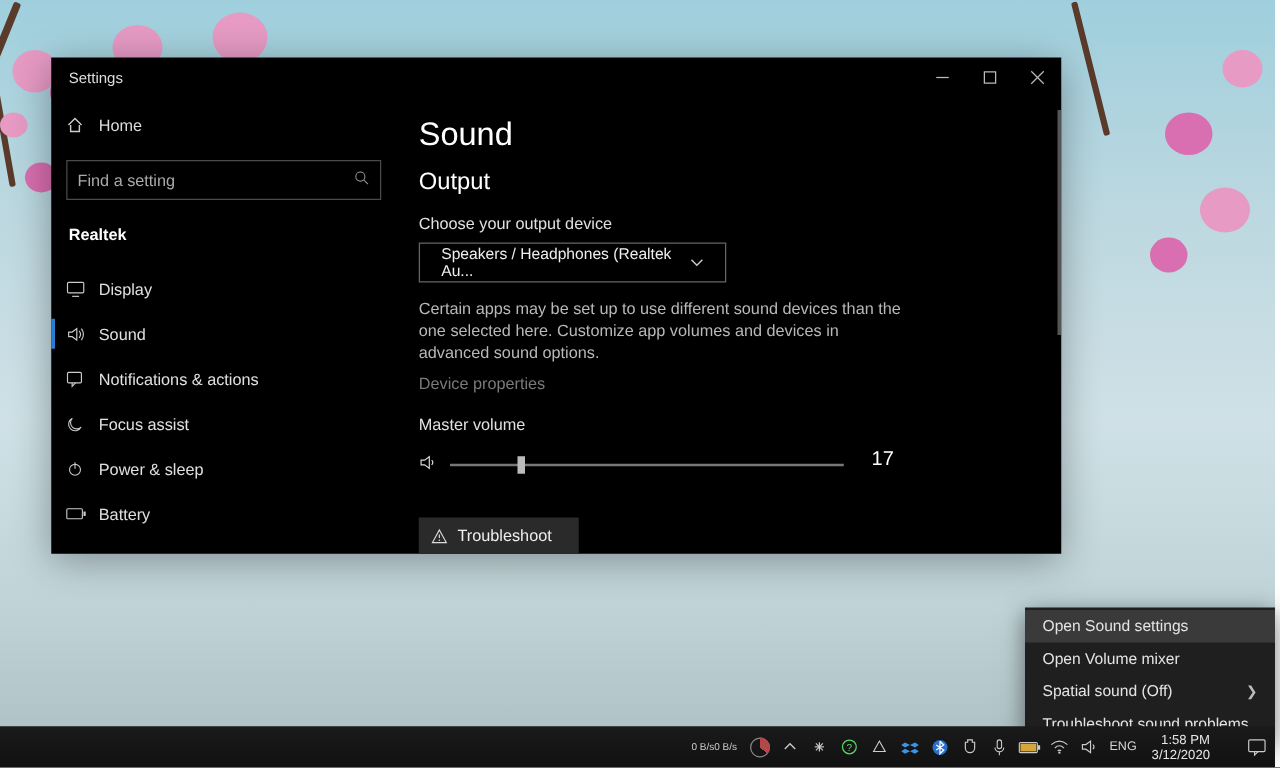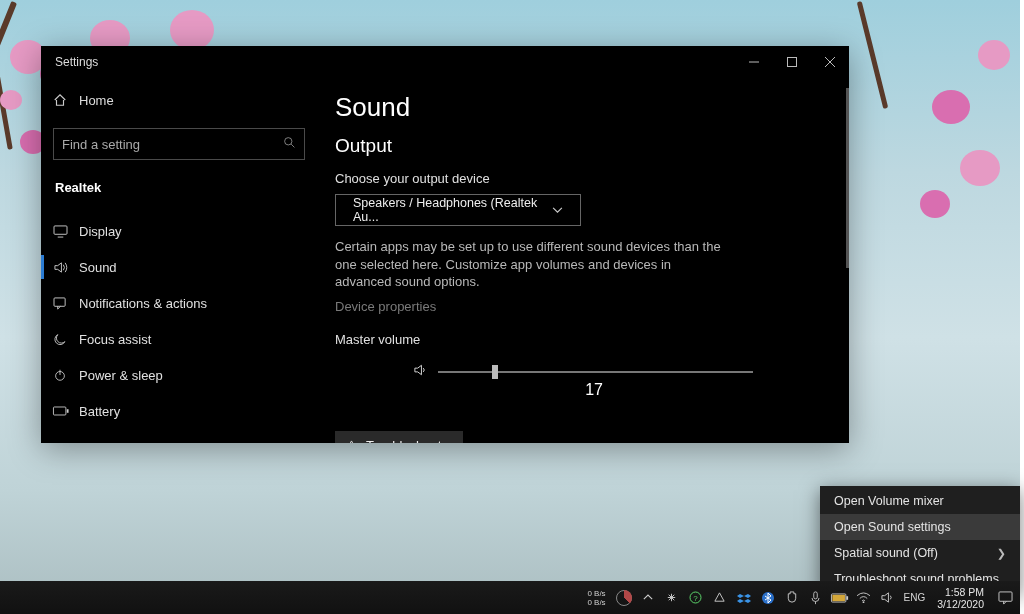--- a/index.html
+++ b/index.html
@@ -67,28 +67,28 @@
   .cm-item.hover{background:#3a3a3a;}
   .cm-arrow{color:#bbb;font-size:11px;}
 
   .taskbar{
     position:absolute;left:0;right:0;bottom:0;height:33px;
     background:linear-gradient(180deg,#1a1a1a 0%,#111 100%);
     display:flex;align-items:center;
   }
   .tb-spacer{flex:1;}
   .tray{display:flex;align-items:center;height:100%;gap:8px;padding-right:6px;color:#ccc;}
-  .tray .net{display:flex;flex-direction:column;align-items:flex-end;font-size:8px;line-height:9px;color:#cfcfcf;margin-right:2px;}
+  .tray .net{display:flex;flex-direction:row;align-items:flex-end;font-size:8px;line-height:9px;color:#cfcfcf;margin-right:2px;}
   .tray .gly{width:16px;height:16px;display:flex;align-items:center;justify-content:center;font-size:12px;}
   .circ{position:relative;width:16px;height:16px;}
   .circ::before{content:"";position:absolute;inset:0;border-radius:50%;border:1px solid #888;}
   .circ::after{content:"";position:absolute;left:0;top:0;width:16px;height:16px;border-radius:50%;
     background:conic-gradient(#b34848 0deg 130deg, transparent 130deg 360deg);}
   .lang{font-size:10px;color:#d6d6d6;}
-  .clock{display:flex;flex-direction:column;align-items:flex-end;font-size:10.5px;line-height:12px;color:#e6e6e6;margin-left:4px;margin-right:0;}
+  .clock{display:flex;flex-direction:column;align-items:flex-end;font-size:10.5px;line-height:12px;color:#e6e6e6;margin-left:4px;margin-right:16px;}
   .notif{width:18px;height:16px;display:flex;align-items:center;justify-content:center;margin-left:4px;}
   svg{overflow:visible;}
 </style>
 </head>
 <body>
 
 <div class="desktop">
 
   <div class="flowers">
     <div class="br" style="left:60px;top:0;width:6px;height:60px;transform:rotate(22deg);"></div>
@@ -215,21 +215,21 @@
         <div class="lbl">Choose your output device</div>
         <div class="dropdown">
           <span>Speakers / Headphones (Realtek Au...</span>
           <span><svg width="11" height="7" viewBox="0 0 12 8">
                 <path d="M1 1 L6 6 L11 1" fill="none" stroke="#ccc" stroke-width="1.3"></path>
               </svg></span>
         </div>
         <div class="desc">Certain apps may be set up to use different sound devices than the one selected here. Customize app volumes and devices in advanced sound options.</div>
         <div class="linklike">Device properties</div>
         <div class="lbl" style="margin-top:18px;">Master volume</div>
-        <div style="display:flex;align-items:center;flex-direction:column;">
+        <div style="display:flex;align-items:center;">
           <div class="volrow">
             <span><svg width="15" height="14" viewBox="0 0 16 14">
                   <path d="M2 5 H5 L9 2 V12 L5 9 H2 Z" fill="none" stroke="#ddd"></path>
                   <path d="M11 5 Q13 7 11 9" fill="none" stroke="#ddd"></path>
                 </svg></span>
             <div class="track">
                 <div class="thumb" style="left:17%;"></div>
               </div>
           </div>
           <span class="volval">17</span>
@@ -243,25 +243,25 @@
               </svg>
             </span>
           <span>Troubleshoot</span>
         </div>
         <div class="linklike" style="margin-top:12px;">Manage sound devices</div>
       </div>
     </div>
   </div>
 
   <div class="context-menu">
+    <div class="cm-item hover">
+      <span>Open Sound settings</span>
+    </div>
     <div class="cm-item">
       <span>Open Volume mixer</span>
-    </div>
-    <div class="cm-item hover">
-      <span>Open Sound settings</span>
     </div>
     <div class="cm-item">
       <span>Spatial sound (Off)</span>
       <span class="cm-arrow">❯</span>
     </div>
     <div class="cm-item">
       <span>Troubleshoot sound problems</span>
     </div>
   </div>
 

